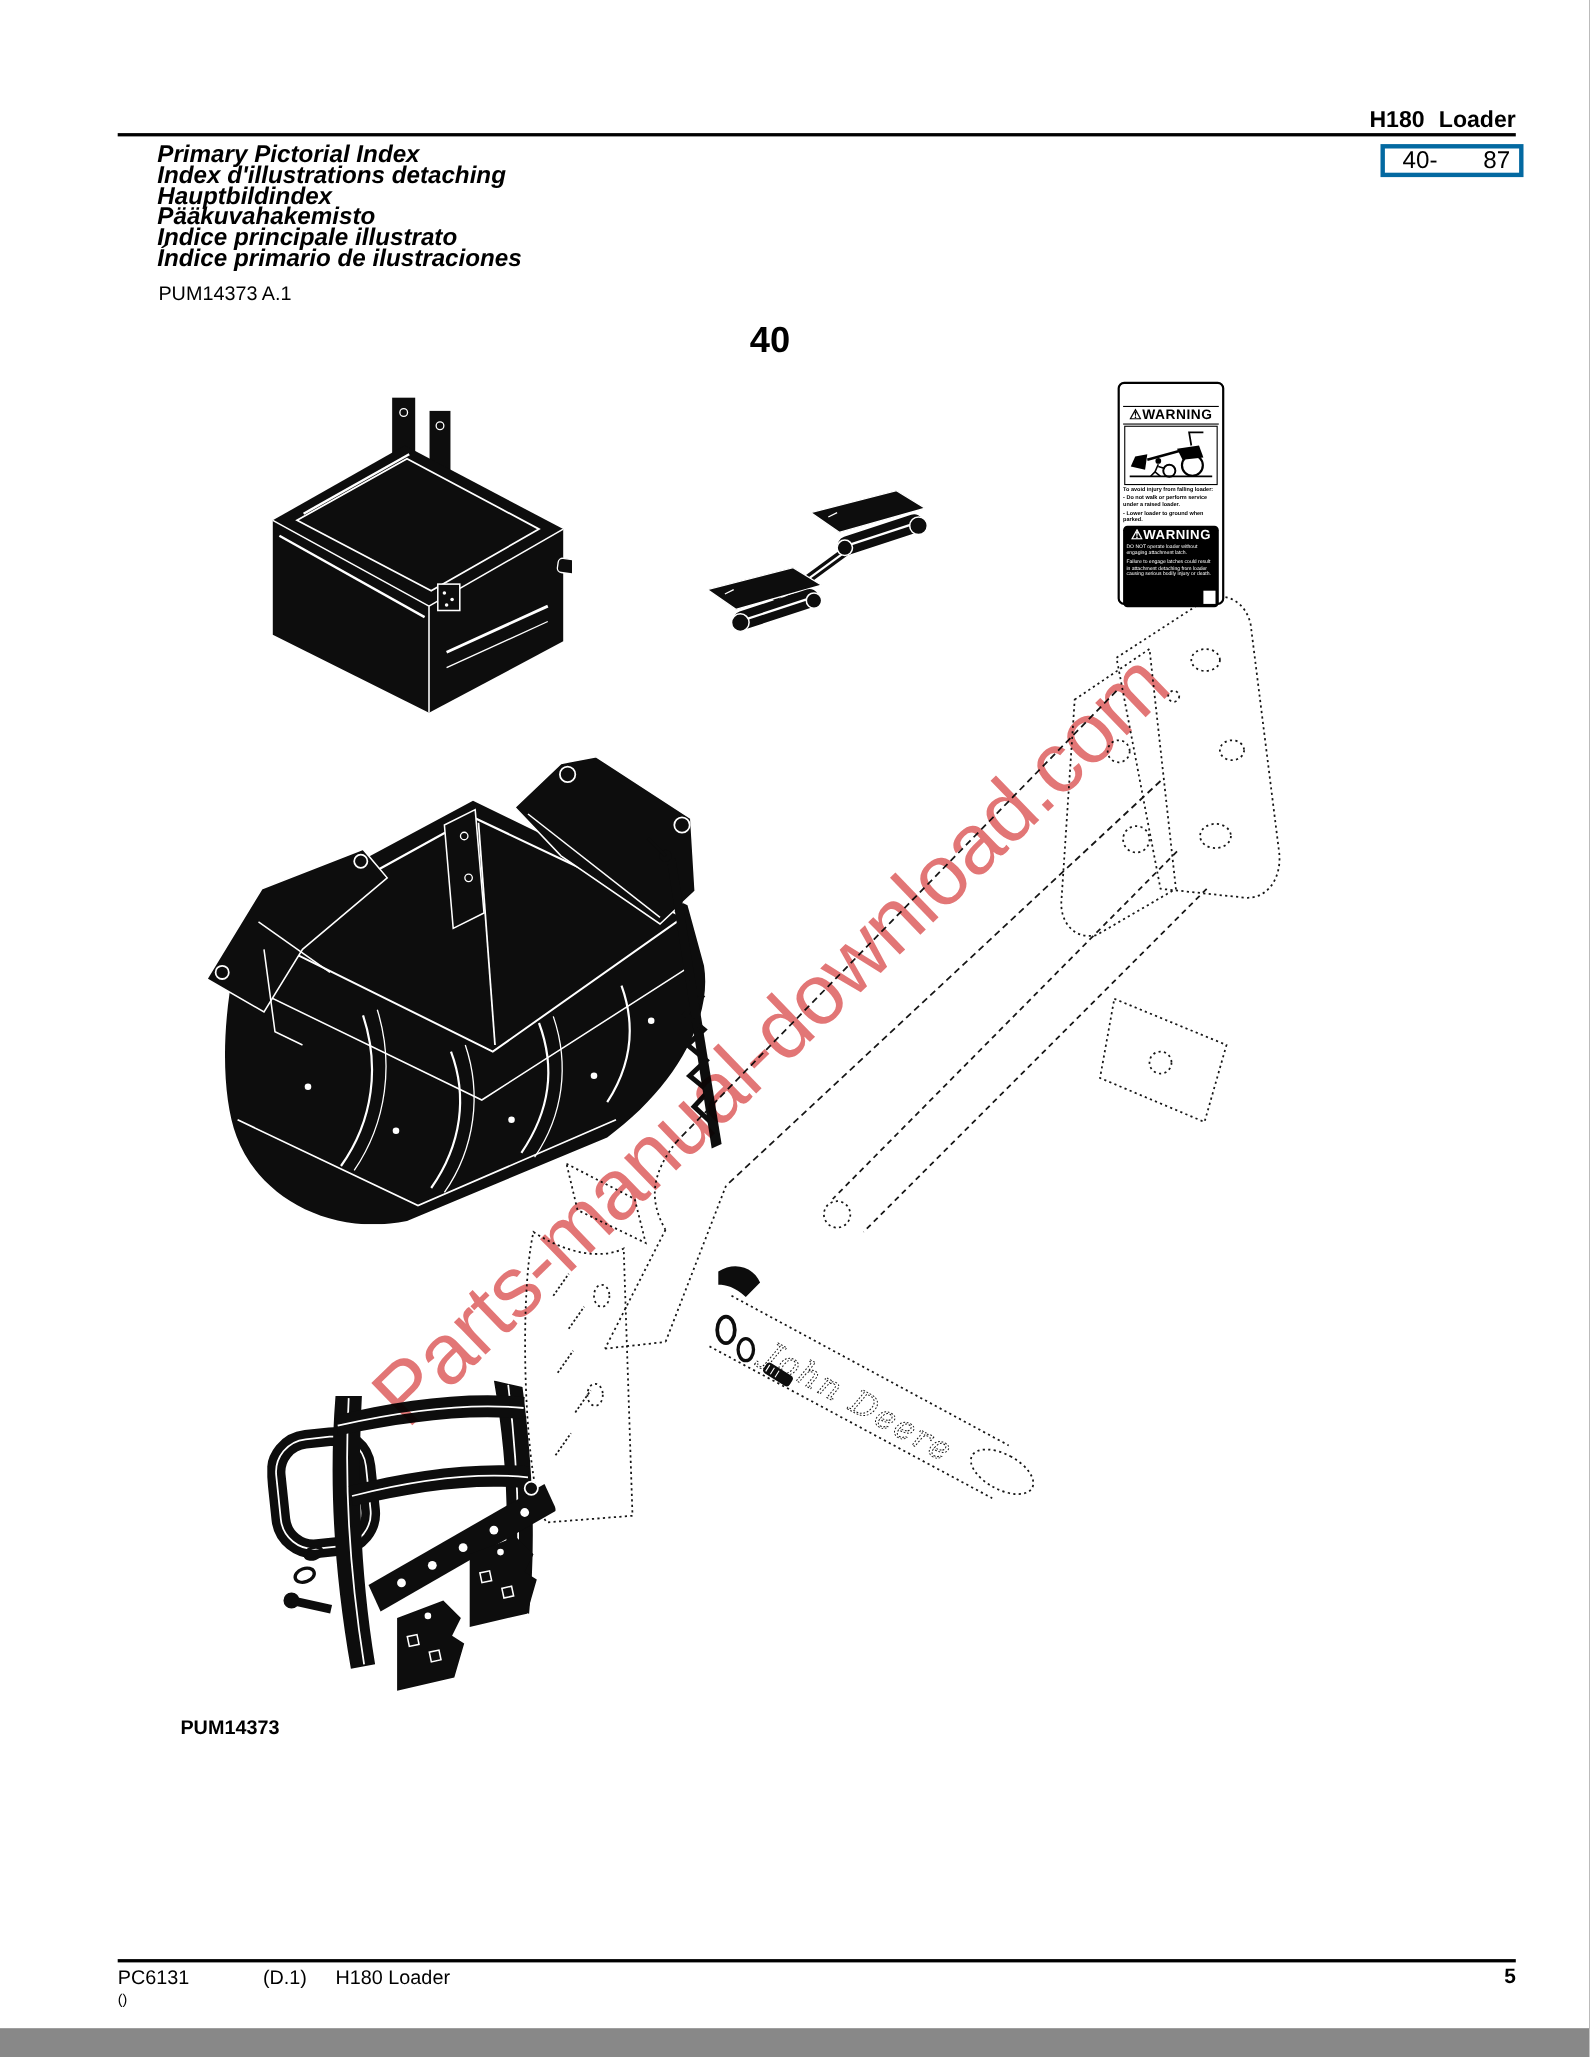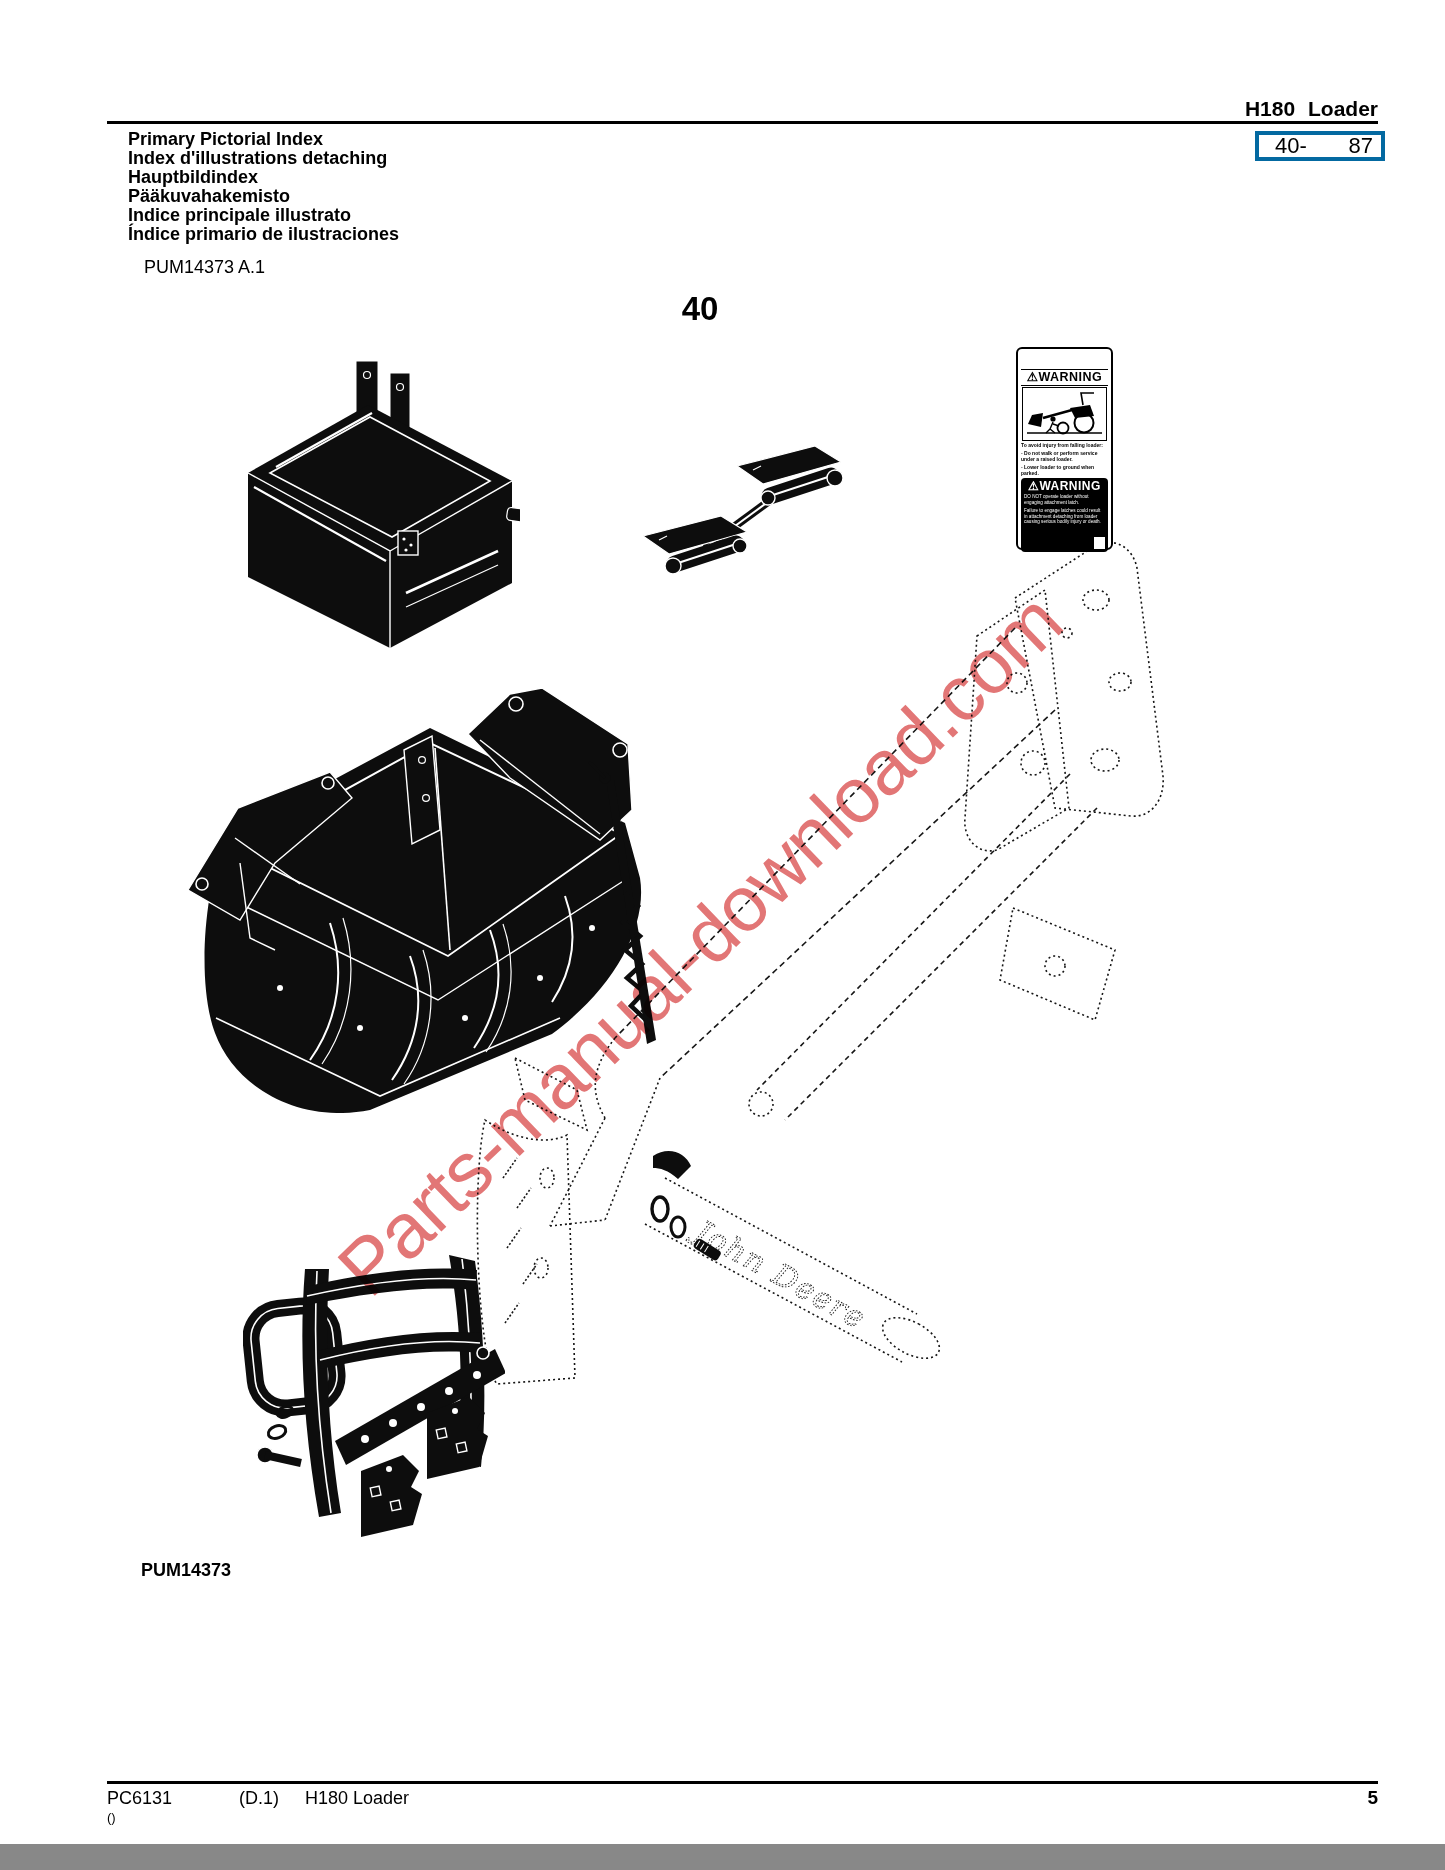--- a/index.html
+++ b/index.html
@@ -7,24 +7,24 @@
     position:relative;width:1445px;height:1844px;background:#ffffff;
     font-family:"Liberation Sans", sans-serif;color:#000;overflow:hidden;margin:0 auto;
   }
   .abs{position:absolute;}
   
   .model-title{top:97px;left:1000px;width:378px;text-align:right;font-size:21px;font-weight:bold;word-spacing:7px;}
   .header-rule{top:121px;left:107px;width:1271px;height:3px;background:#000;}
   .page-ref-box{top:131px;left:1255px;width:130px;height:30px;border:4px solid #0369a1;box-sizing:border-box;
     display:flex;justify-content:space-between;align-items:center;padding:0 8px 0 16px;font-size:22px;}
   
-  .title-block{top:130px;left:128px;font-size:18px;font-weight:bold;line-height:19px;}
+  .title-block{top:130px;left:143px;font-size:22px;font-weight:bold;line-height:19px;font-style:italic;}
   .ref-line{top:257px;left:132px;font-size:18px;margin-left:12px;}
   .fig-number{top:290px;left:550px;width:300px;text-align:center;font-size:33px;font-weight:bold;}
-  .fig-caption{top:1560px;left:141px;font-size:18px;font-weight:bold;}
+  .fig-caption{top:1560px;left:164px;font-size:18px;font-weight:bold;}
   
   .warn-wrap{top:347px;left:1016px;width:97px;height:203px;border:2px solid #000;border-radius:6px;
     box-sizing:border-box;background:#fff;padding:20px 3px;z-index:10;}
   .warn1-header{border-top:1.5px solid #000;border-bottom:1.5px solid #000;text-align:center;
     font-size:12.5px;font-weight:bold;letter-spacing:0.5px;line-height:15px;}
   .warn-picto{display:block;margin:1px auto;border:1.5px solid #000;}
   .warn1-body{font-size:5px;font-weight:bold;line-height:6px;}
   .warn1-body div{margin-bottom:2px;}
   .warn2{position:relative;margin-top:2px;background:#000;color:#fff;border-radius:4px;height:74px;
     padding:1px 3px;box-sizing:border-box;}

